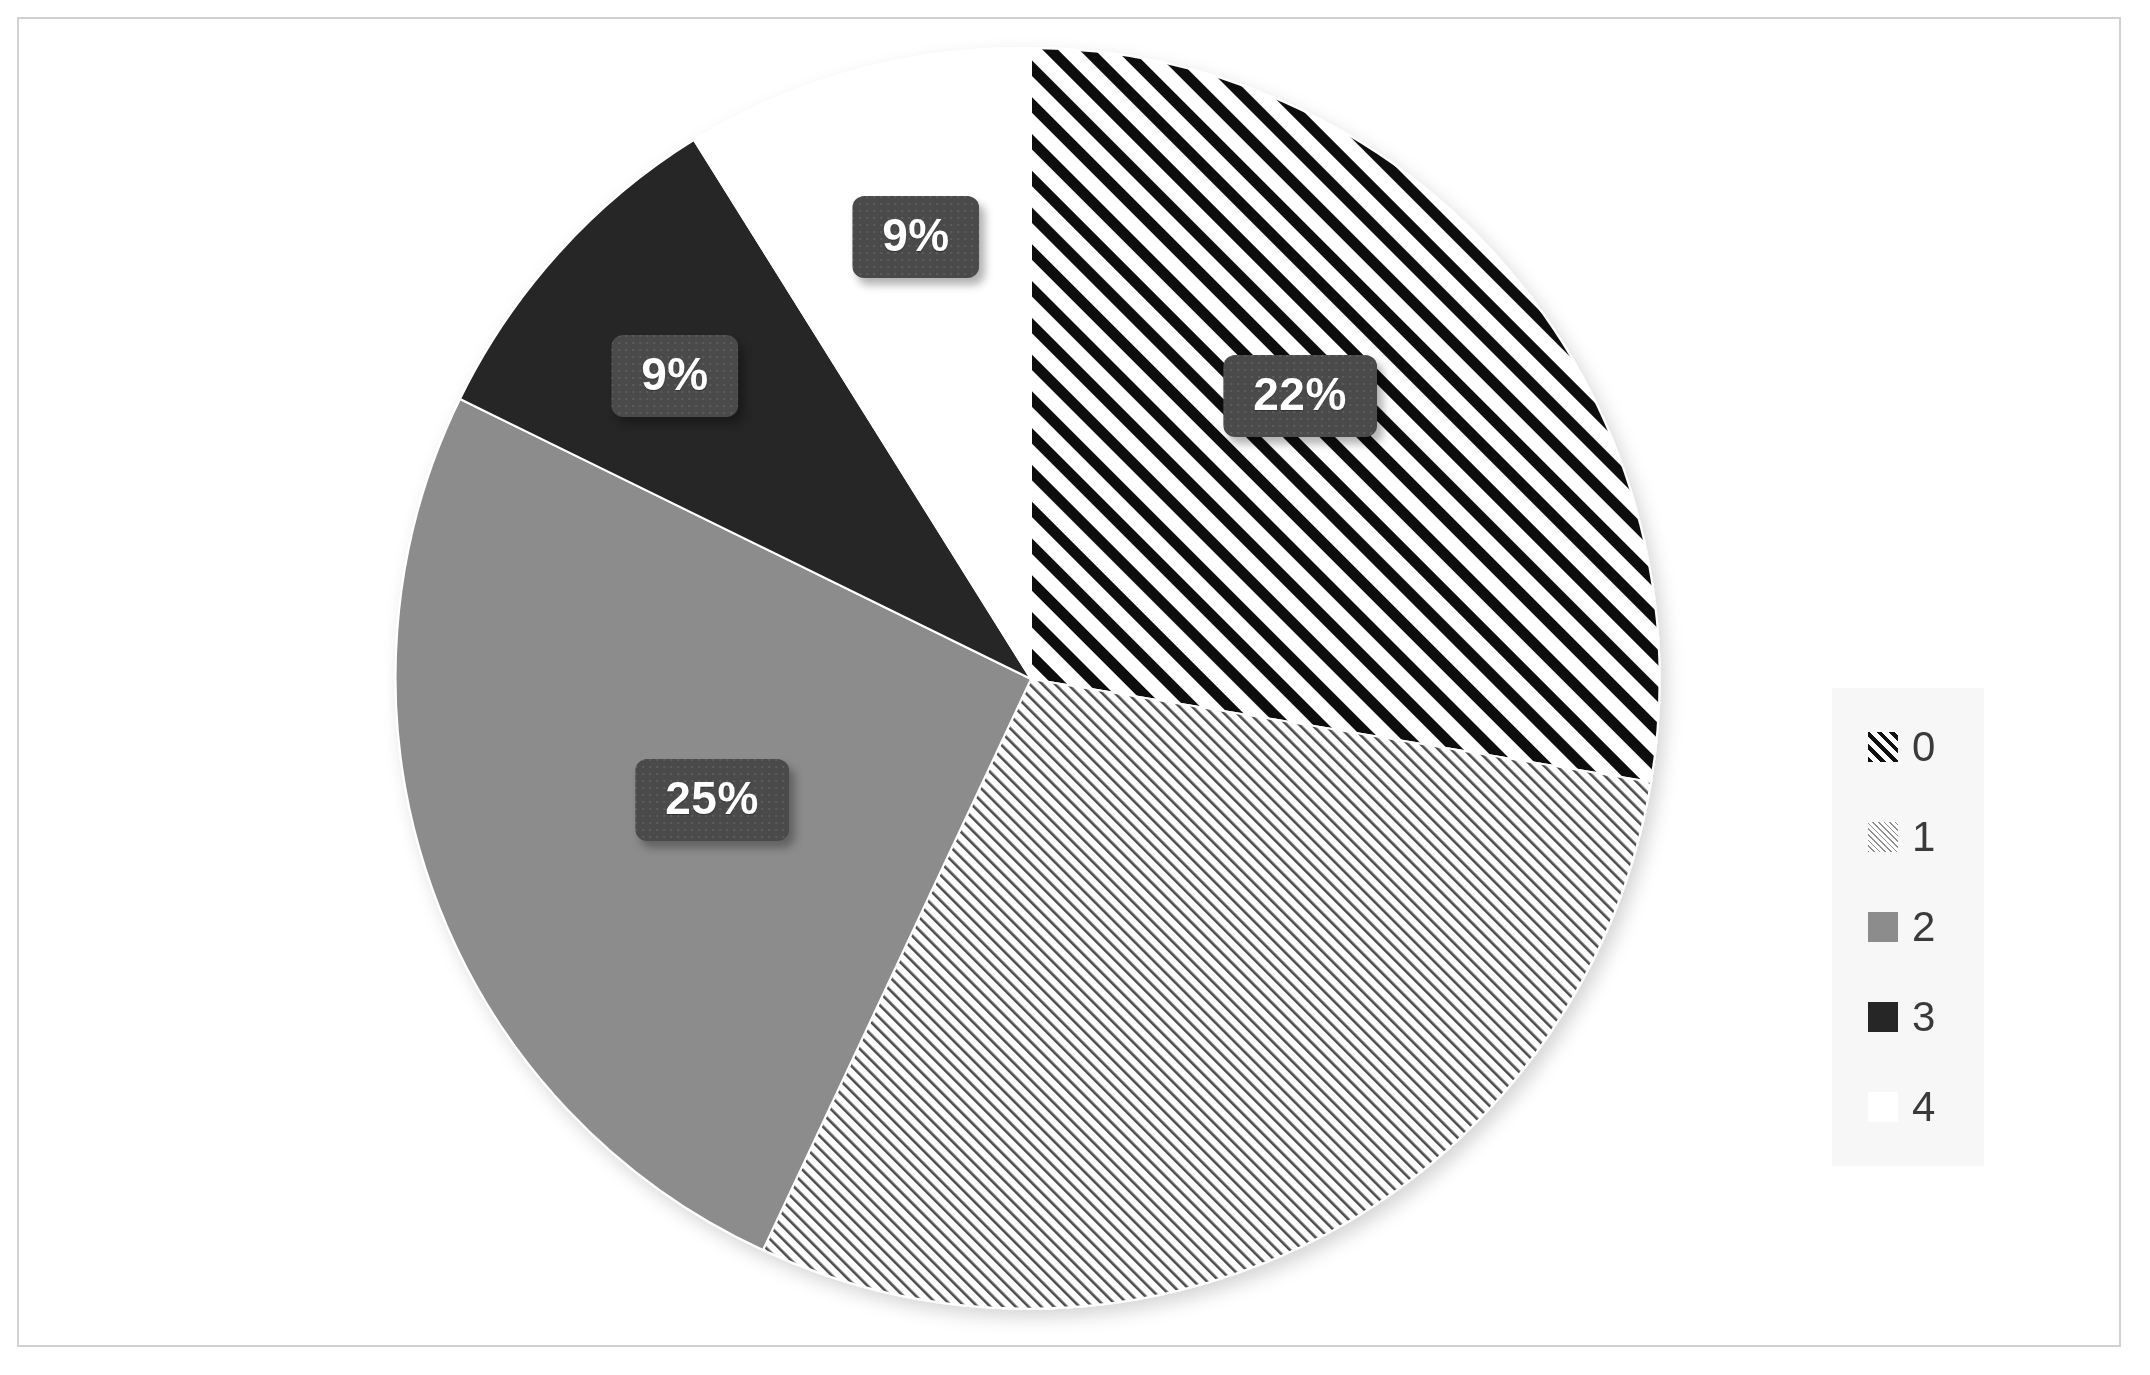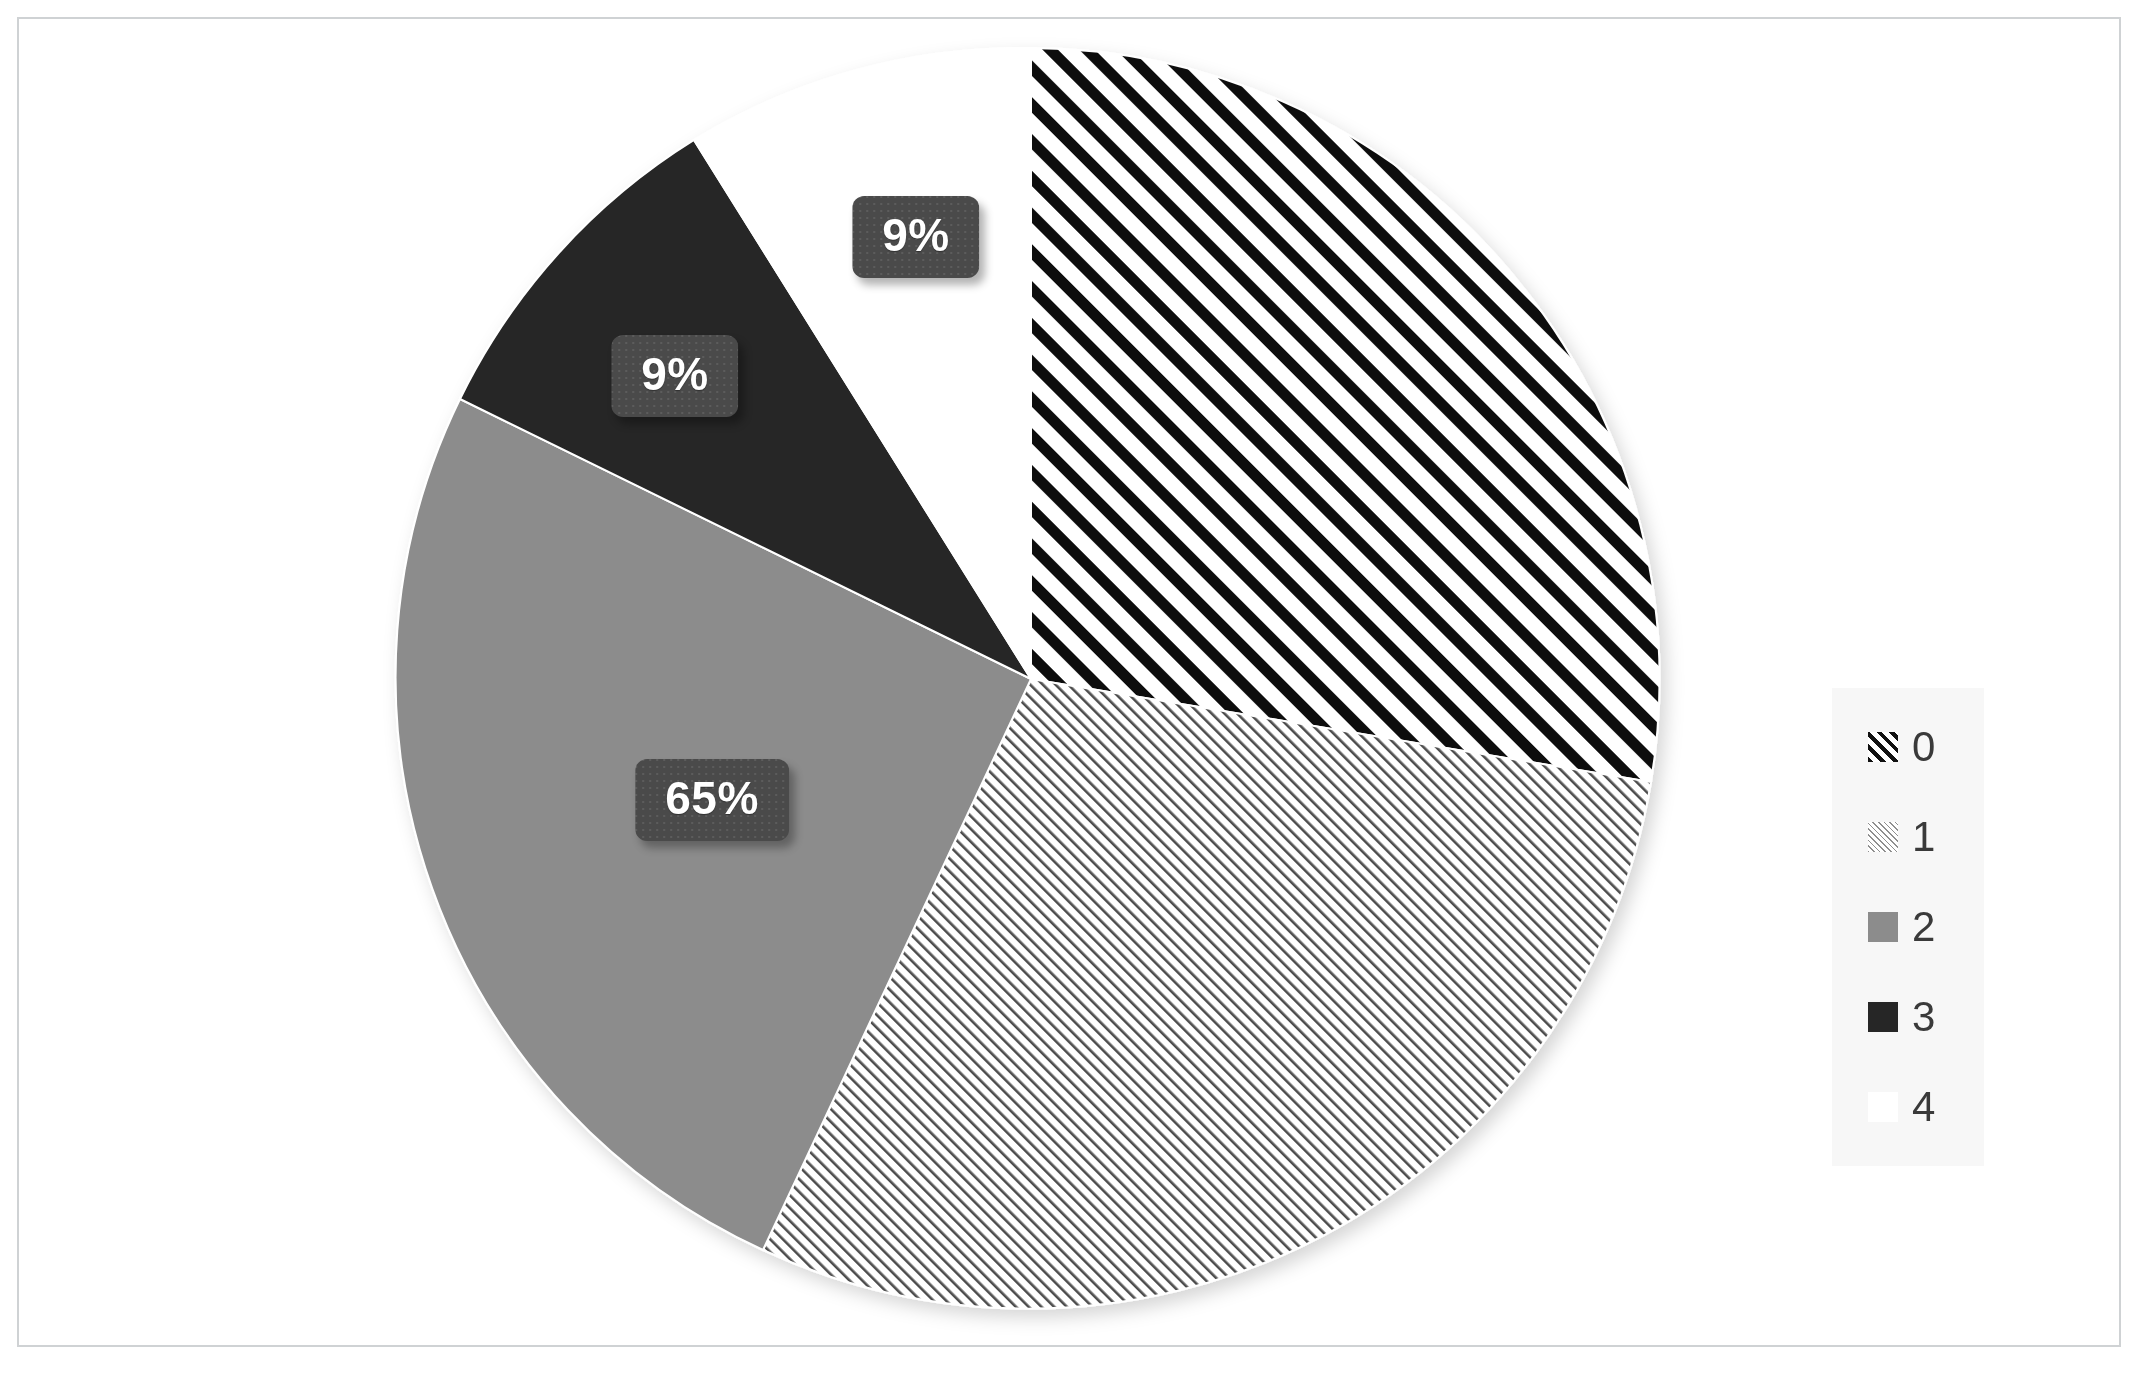--- a/index.html
+++ b/index.html
@@ -159,21 +159,22 @@
         <path d="M 1031 679 L 1651 782 A 631 631 0 0 1 763 1250 Z" fill="url(#pat-hatch-fine)" stroke="#ffffff" stroke-width="2"></path>
 
         <path d="M 1031 679 L 763 1250 A 631 631 0 0 1 460 399 Z" fill="#8c8c8c" stroke="#ffffff" stroke-width="2"></path>
 
         <path d="M 1031 679 L 460 399 A 631 631 0 0 1 694 140 Z" fill="#262626" stroke="#ffffff" stroke-width="2"></path>
 
         <path d="M 1031 679 L 694 140 A 631 631 0 0 1 1031 48 Z" fill="#ffffff" stroke="#ffffff" stroke-width="2"></path>
       </g>
     </svg>
 
-    <div class="data-label" style="left:712px; top:800px;">65%</div>
+    <div class="data-label" style="left:1300px; top:396px;">22%</div>
+    <div class="data-label" style="left:712px; top:800px;">25%</div>
     <div class="data-label" style="left:675px; top:376px;">9%</div>
     <div class="data-label" style="left:916px; top:237px;">9%</div>
 
     <div id="legend">
 
       <div class="legend-row">
         <span class="legend-swatch sw-hatch-bold"></span>
         <span class="legend-label">0</span>
       </div>
 

